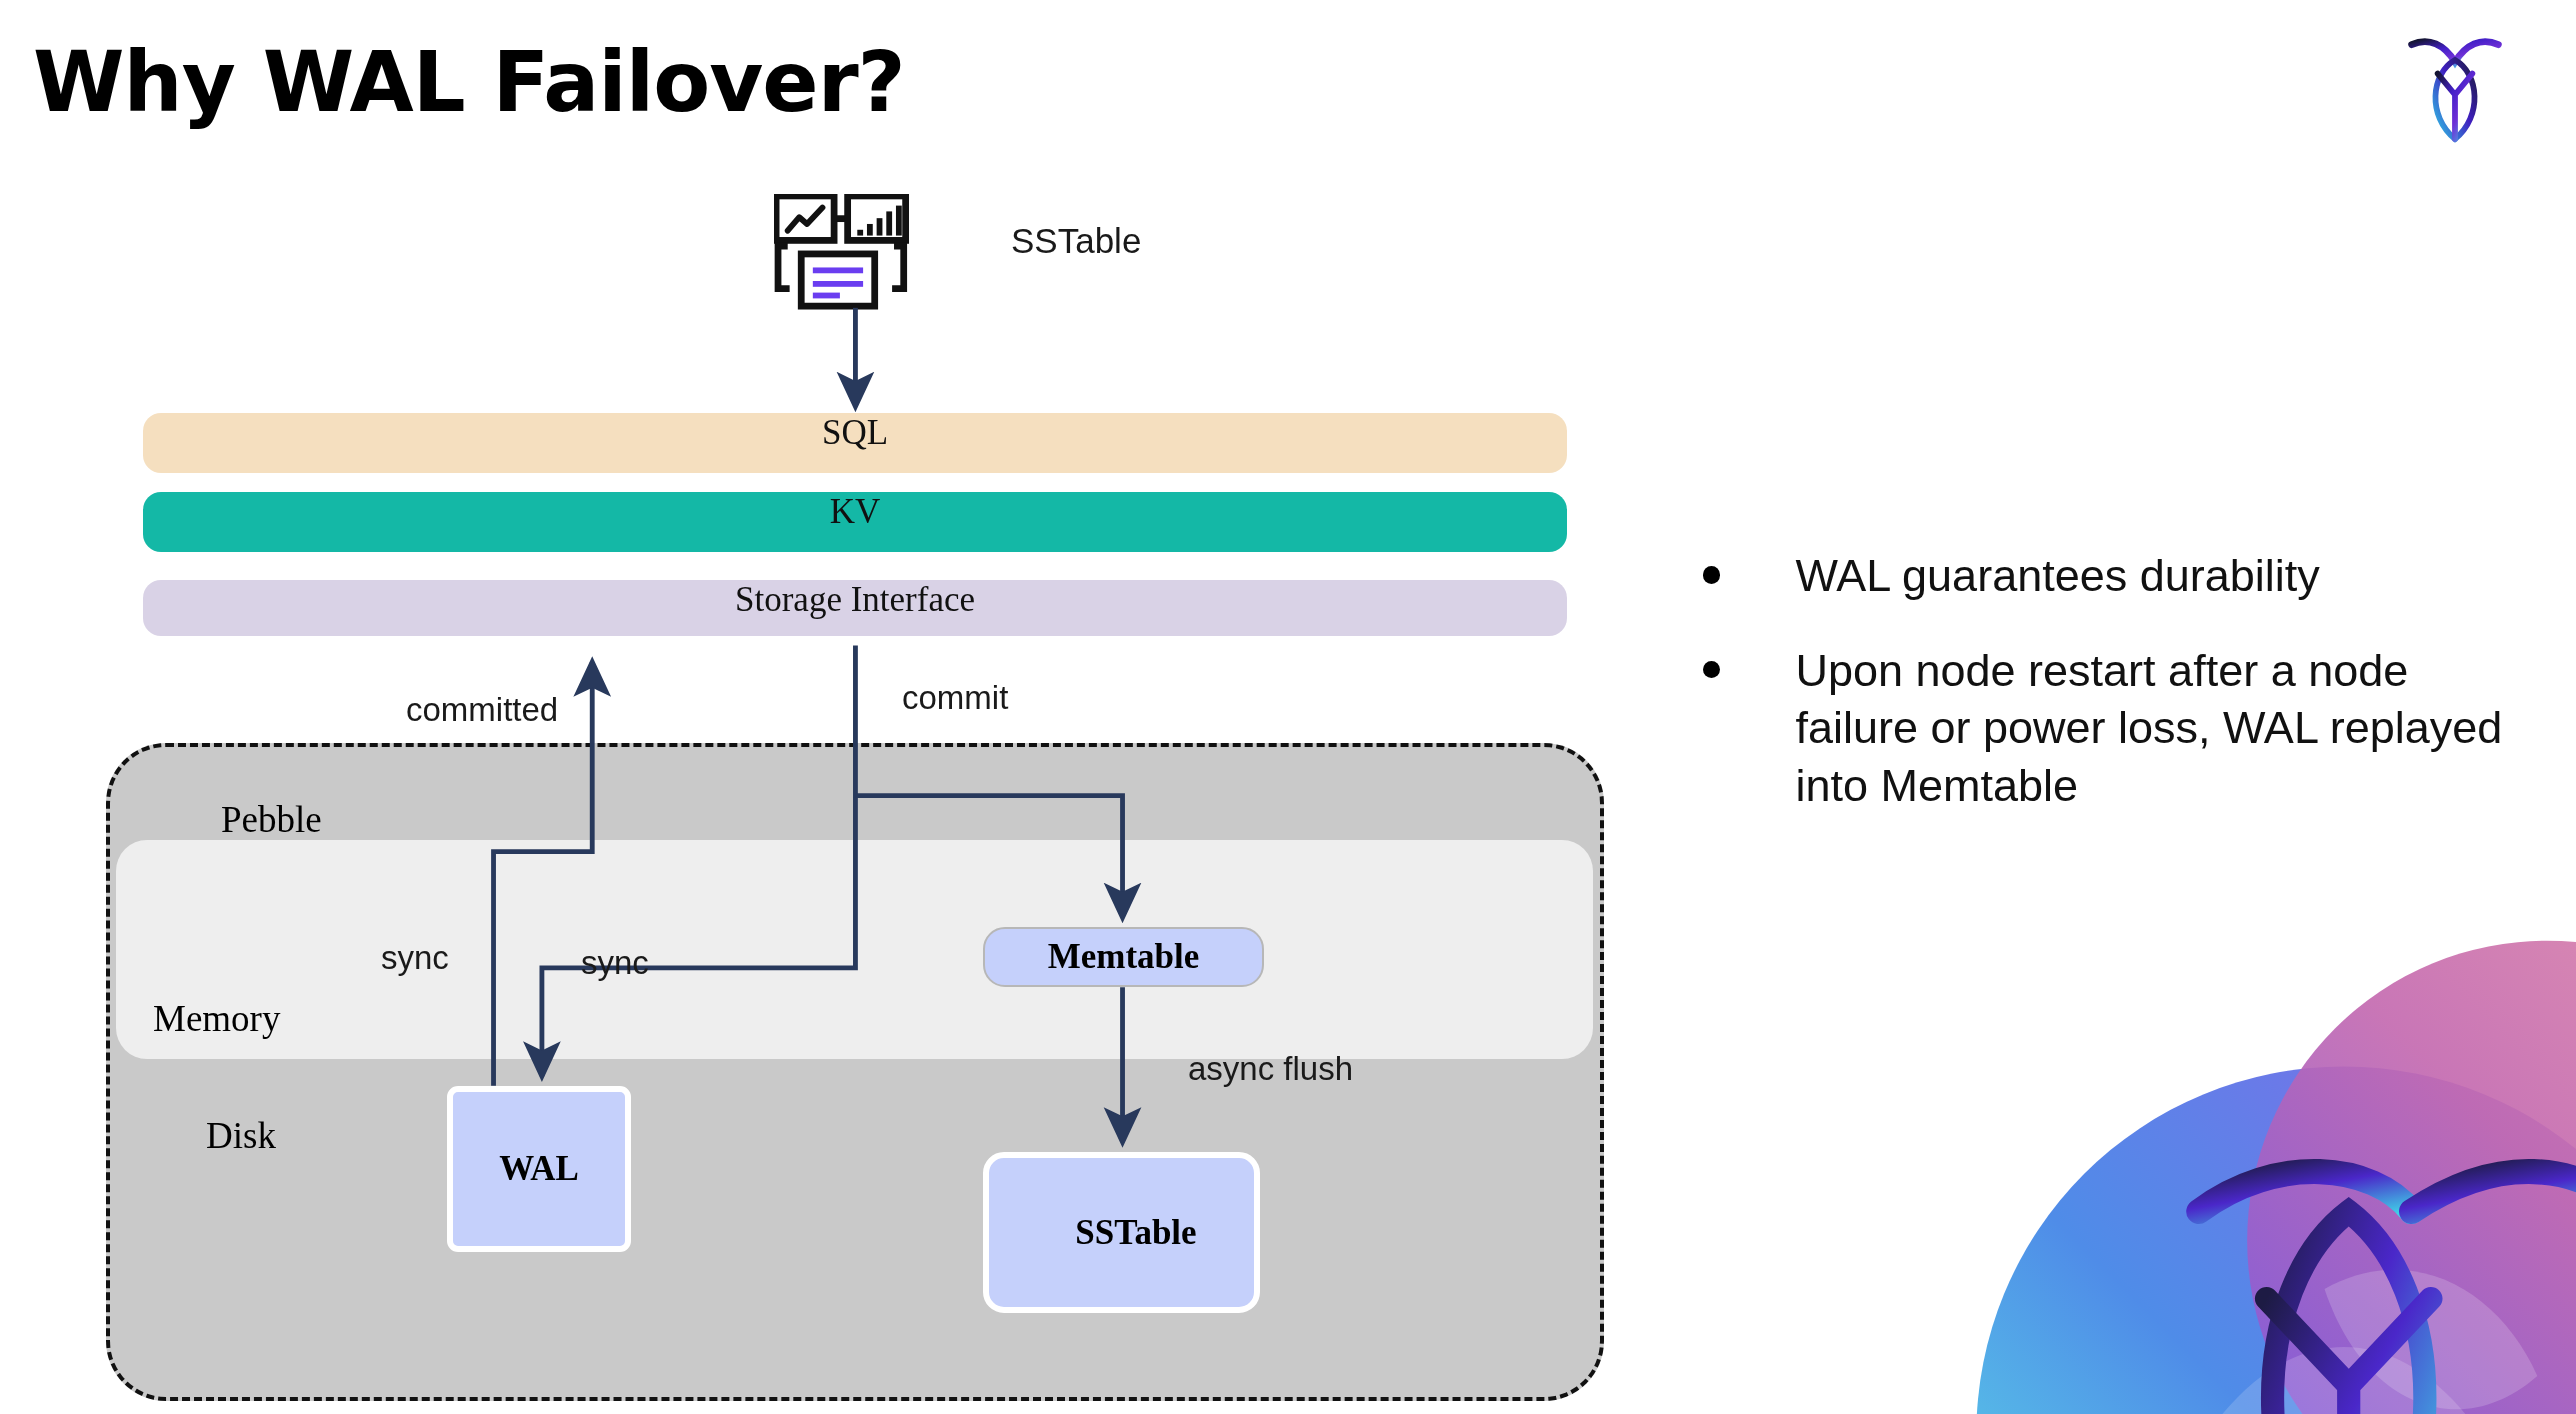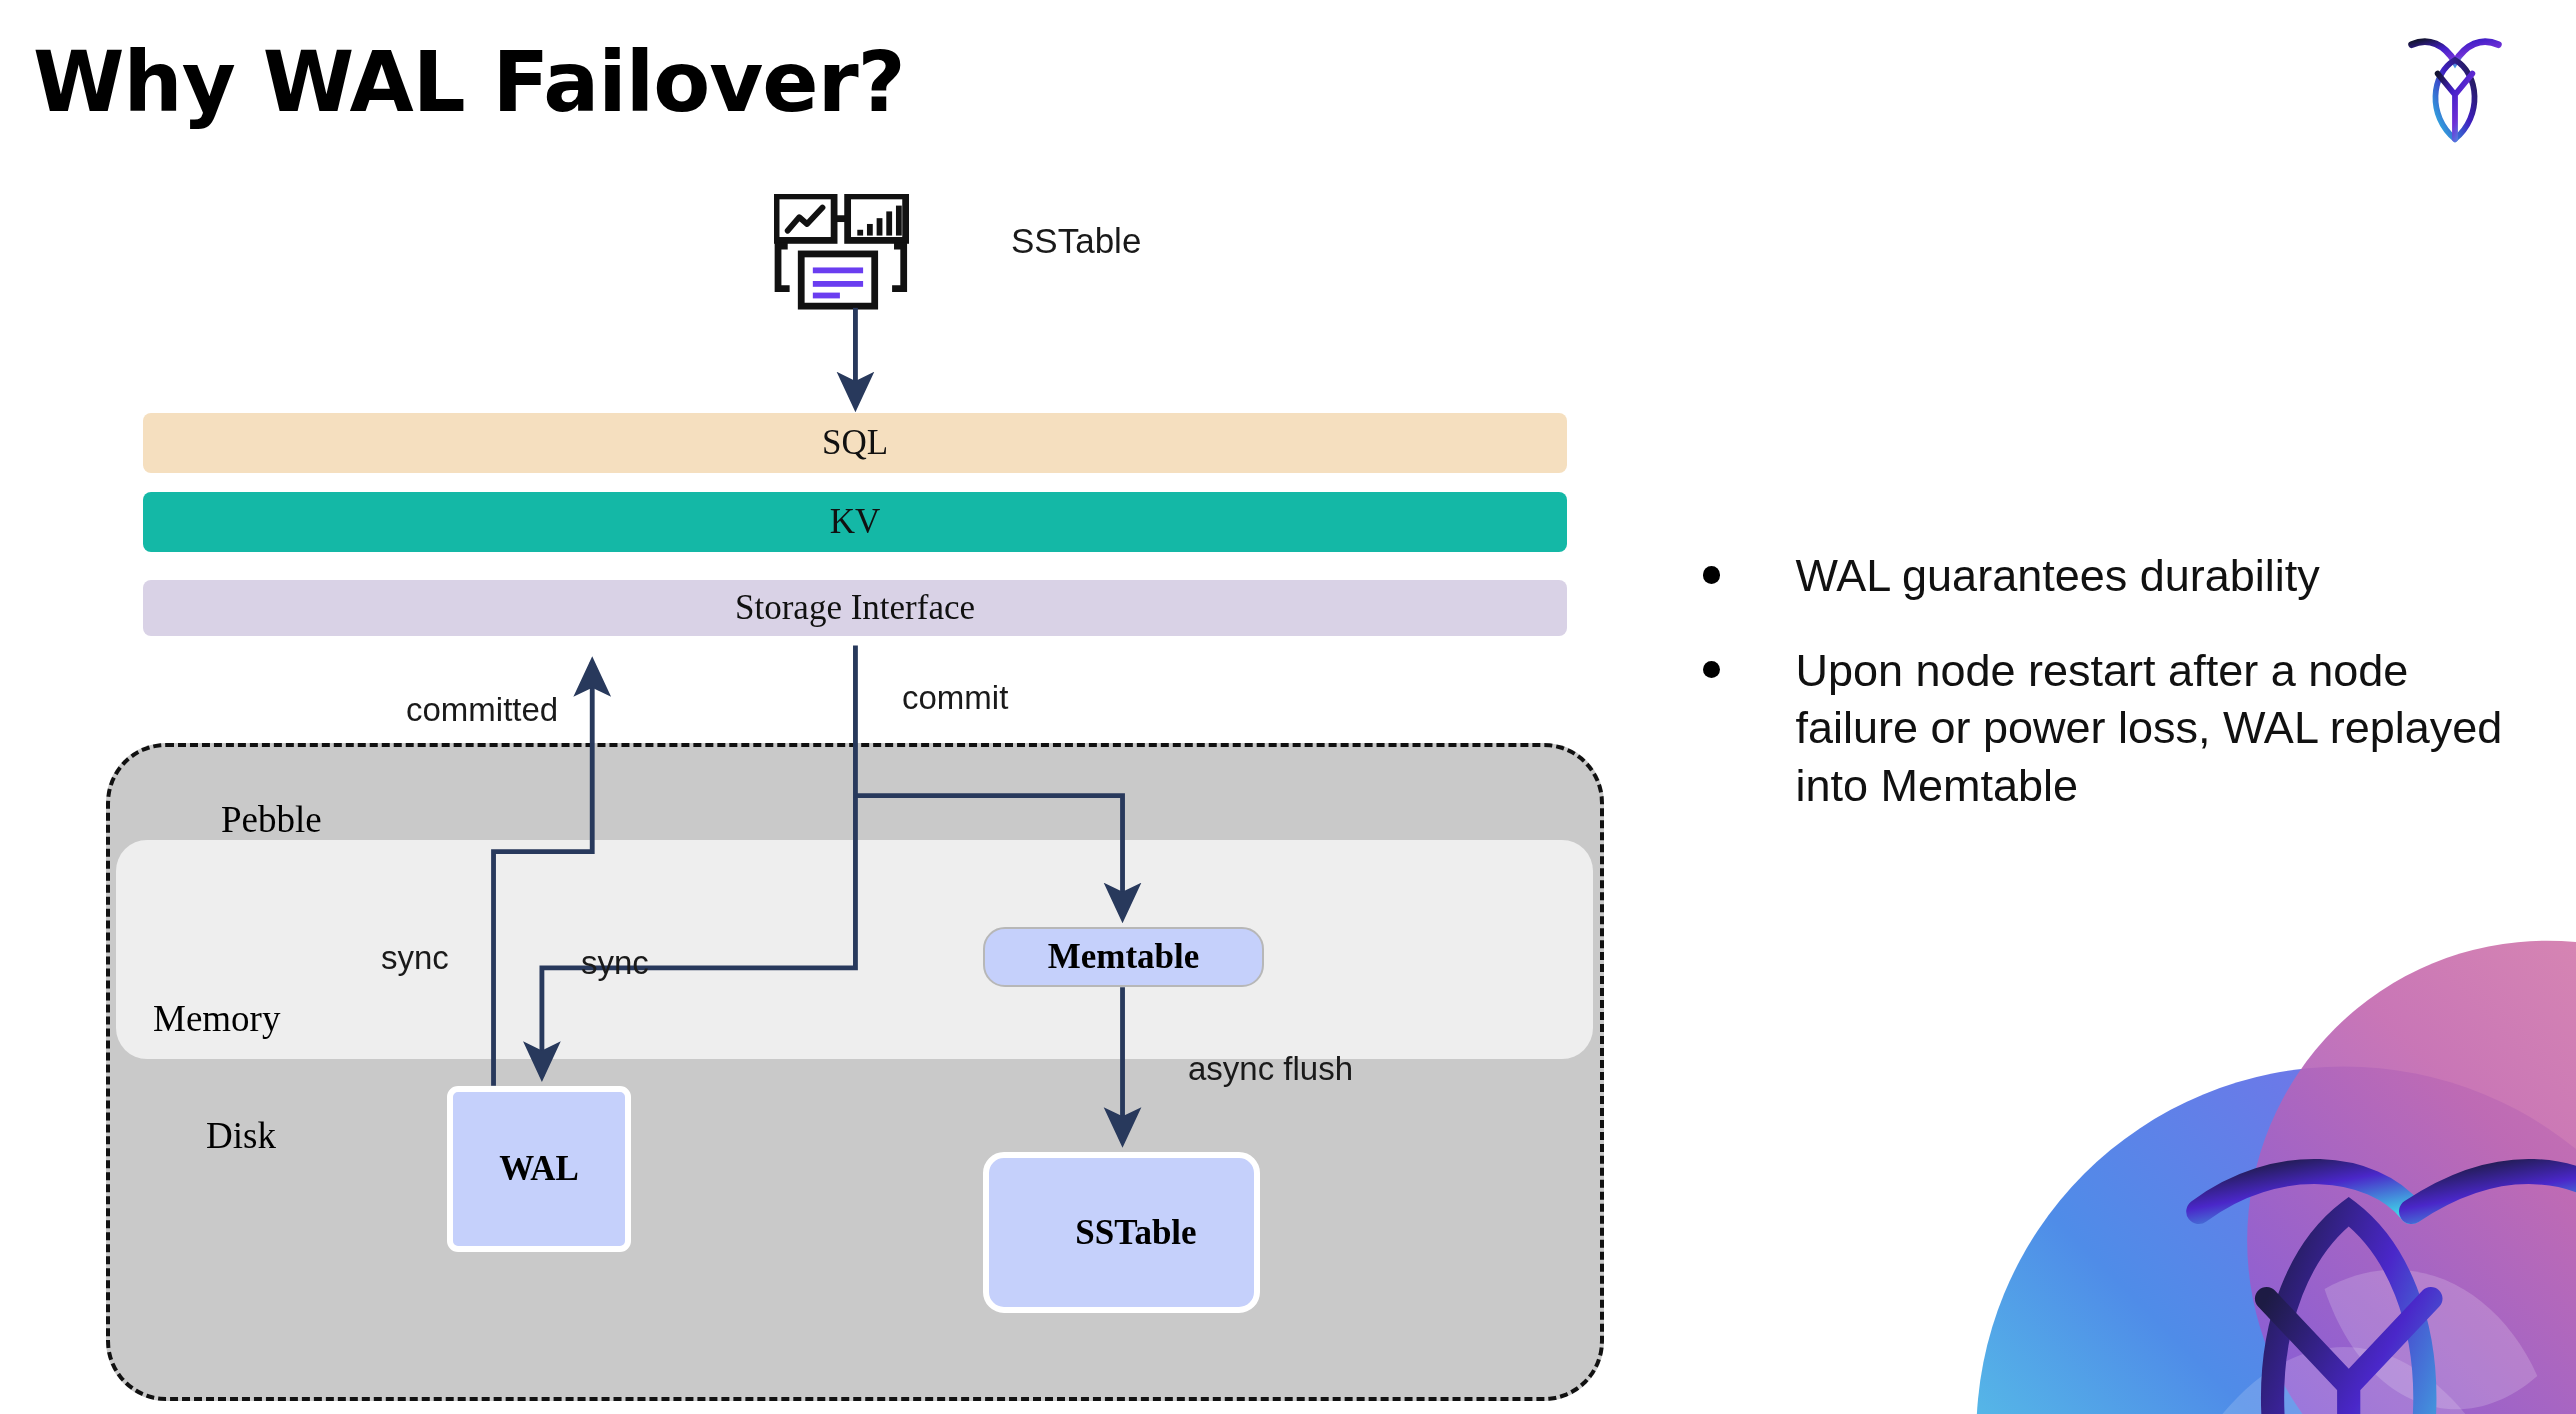--- a/index.html
+++ b/index.html
@@ -65,23 +65,23 @@
     color: #1a1a1a;
     font-family: "Liberation Sans", sans-serif;
   }
 
   
   .layer-bar {
     position: absolute;
     left: 143px;
     width: 1424px;
     height: 60px;
-    border-radius: 8px;
+    border-radius: 18px;
     display: flex;
-    align-items: center;
+    align-items: flex-start;
     justify-content: center;
     font-family: "Liberation Serif", serif;
     font-size: 35px;
     color: #111111;
   }
   #layer-sql { top: 413px; background: #f5dfbf; }
   #layer-kv  { top: 492px; background: #14b8a6; }
   #layer-si  { top: 580px; height: 56px; background: #d9d2e6; }
 
   

